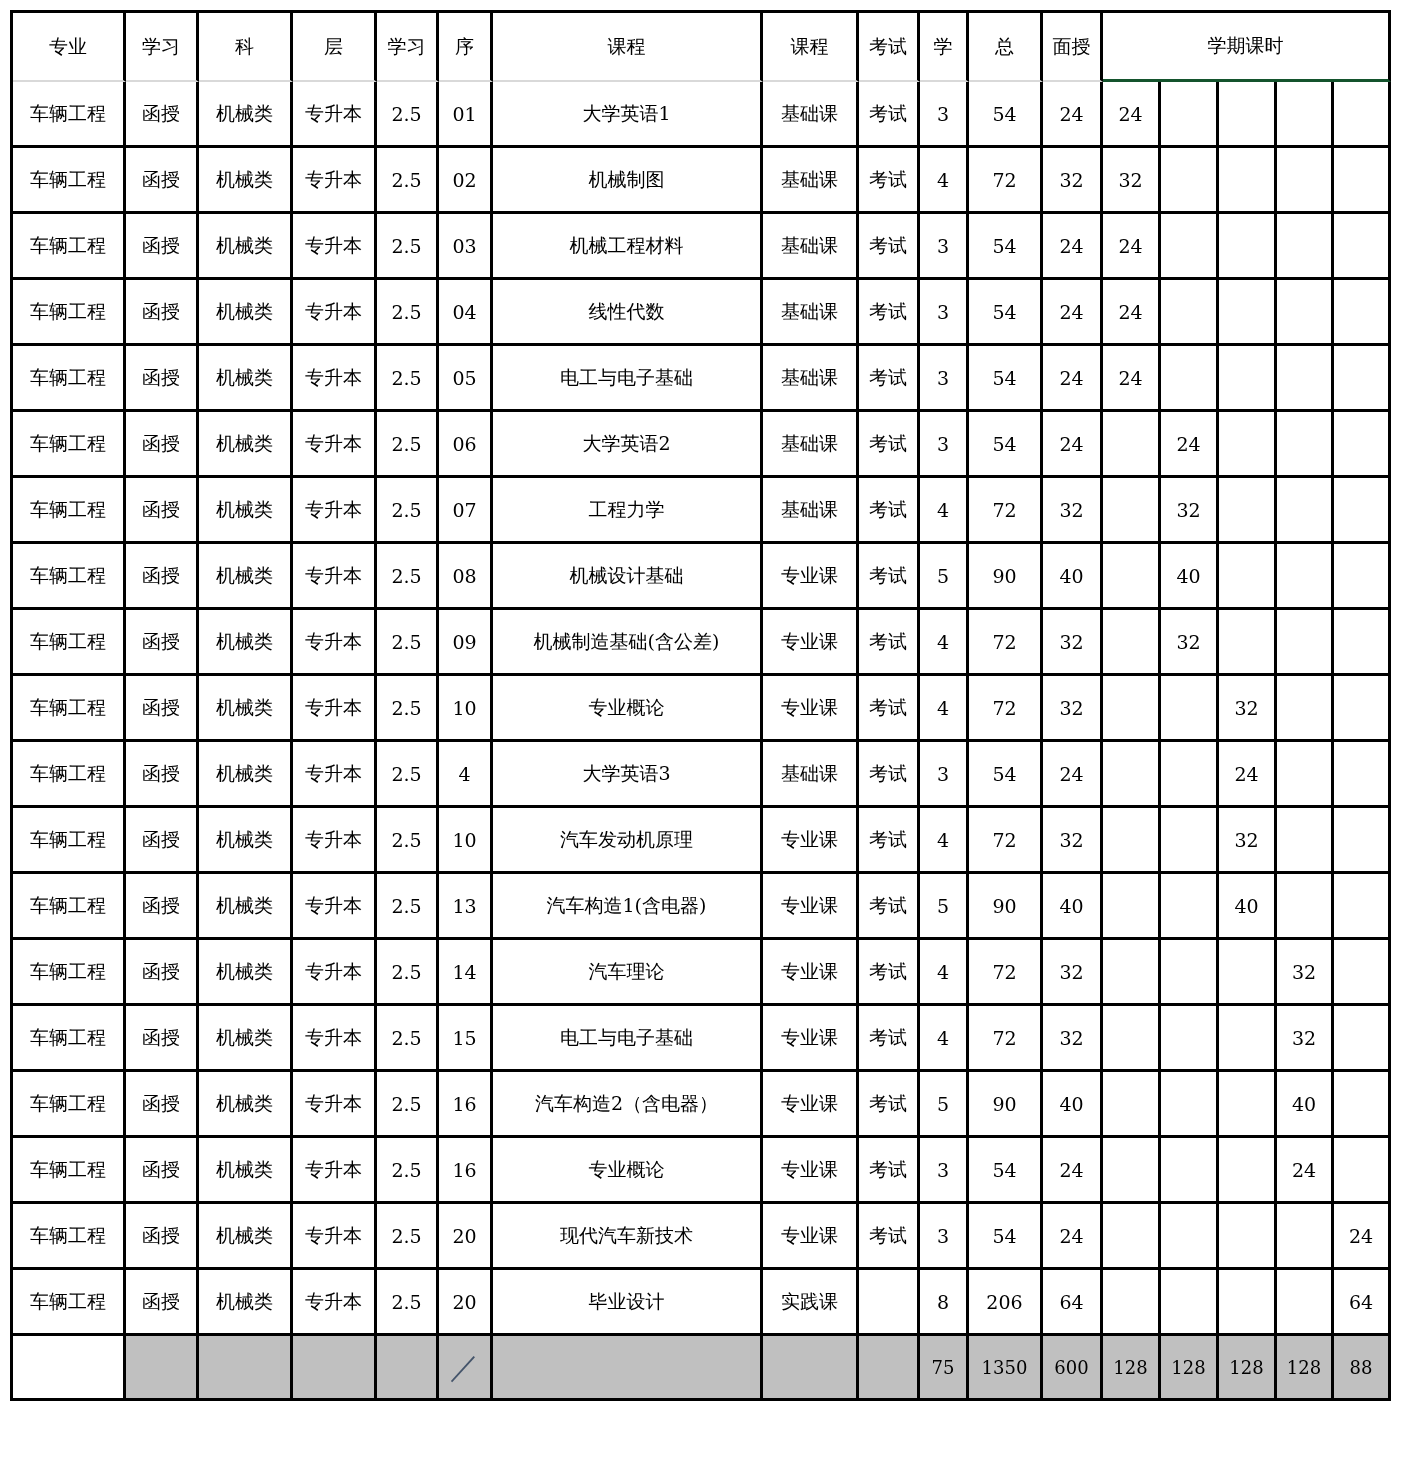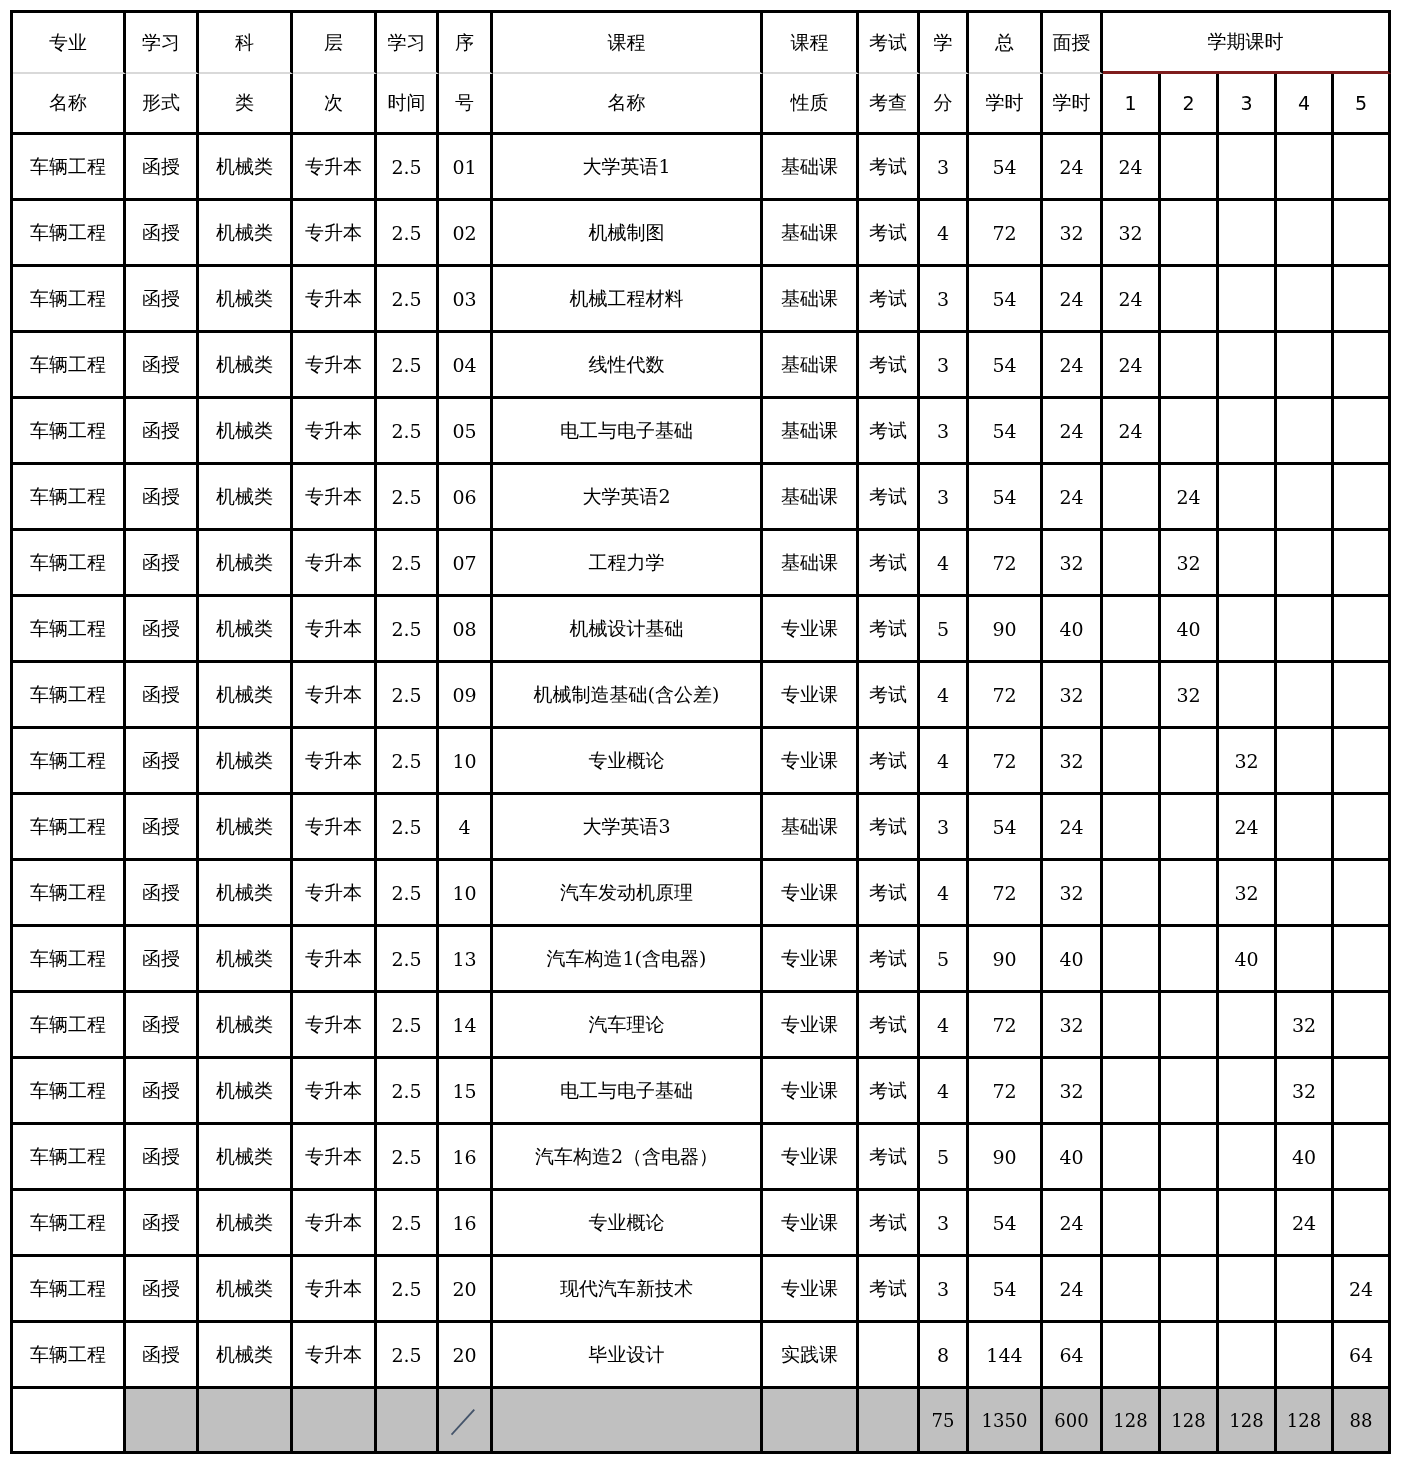--- a/index.html
+++ b/index.html
@@ -34,27 +34,27 @@
     overflow: hidden;
     white-space: nowrap;
   }
   
   thead th {
     font-family: "DejaVu Sans", "Liberation Sans", sans-serif;
     font-size: 19px;
     font-weight: normal;
     color: #000;
     background: #fff;
-    height: 61px;
+    height: 69px;
   }
   thead th.hdr-top {
     border-bottom: 2px solid #d9d9d9; 
   }
   thead th.sem-group {
-    border-bottom: 3px solid #7f1d1d;
+    border-bottom: 3px solid #14532d;
   }
   
   tbody td {
     font-family: "DejaVu Serif", "Liberation Serif", serif;
     font-size: 19px;
     color: #000;
     height: 66px;
     background: #fff;
   }
   
@@ -108,39 +108,20 @@
         <th class="hdr-top">学习</th>
         <th class="hdr-top">序</th>
         <th class="hdr-top">课程</th>
         <th class="hdr-top">课程</th>
         <th class="hdr-top">考试</th>
         <th class="hdr-top">学</th>
         <th class="hdr-top">总</th>
         <th class="hdr-top">面授</th>
         <th class="sem-group" colspan="5">学期课时</th>
       </tr>
-      <tr>
-        <th>名称</th>
-        <th>形式</th>
-        <th>类</th>
-        <th>次</th>
-        <th>时间</th>
-        <th>号</th>
-        <th>名称</th>
-        <th>性质</th>
-        <th>考查</th>
-        <th>分</th>
-        <th>学时</th>
-        <th>学时</th>
-        <th>1</th>
-        <th>2</th>
-        <th>3</th>
-        <th>4</th>
-        <th>5</th>
-      </tr>
     </thead>
     <tbody id="rows-body">
         <tr>
     <td>车辆工程</td>
     <td>函授</td>
     <td>机械类</td>
     <td>专升本</td>
     <td>2.5</td>
     <td>01</td>
     <td>大学英语1</td>
@@ -482,21 +463,21 @@
     <td>车辆工程</td>
     <td>函授</td>
     <td>机械类</td>
     <td>专升本</td>
     <td>2.5</td>
     <td>20</td>
     <td>毕业设计</td>
     <td>实践课</td>
     <td></td>
     <td>8</td>
-    <td>144</td>
+    <td>206</td>
     <td>64</td>
     <td></td>
     <td></td>
     <td></td>
     <td></td>
     <td>64</td>
   </tr>
       </tbody>
     <tfoot>
       <tr>

